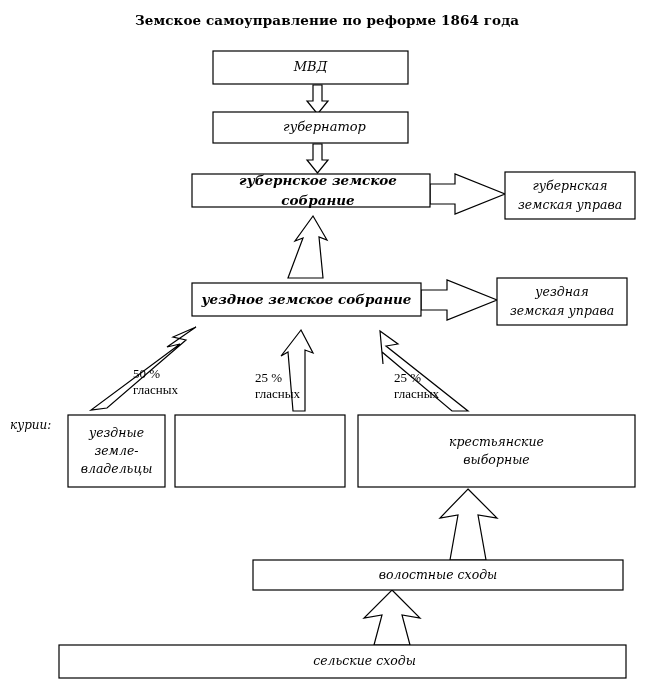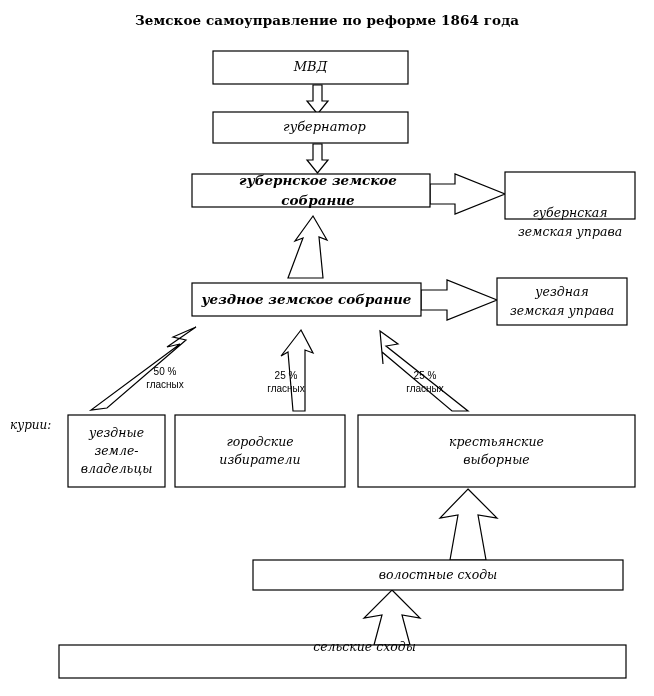--- a/index.html
+++ b/index.html
@@ -66,23 +66,22 @@
     letter-spacing: 0.1px;
   }
   .curia-label {
     position: absolute;
     font-style: italic;
     font-size: 12px;
     font-family: "DejaVu Serif", serif;
   }
   .edge-label {
     position: absolute;
-    text-align: center;
-    font-size: 10px;
-    font-family: Liberation Sans, sans-serif;
+    font-size: 13px;
+    font-family: Liberation Serif, serif;
     line-height: 1.25;
     white-space: pre-line;
   }
   .t-plain { font-weight: normal; font-size: 13px; }
   .t-bold  { font-weight: bold;   font-size: 13.5px; }
   .t-small { font-weight: normal; font-size: 12.5px; }
 </style>
 </head>
 <body>
 
@@ -132,55 +131,51 @@
   </div>
 
   <div class="node" style="left:213px; top:112px; width:195px; height:31px;padding-left:28px;">
     <span class="node-label t-plain">губернатор</span>
   </div>
 
   <div class="node" style="left:192px; top:174px; width:226px; height:33px;margin-left:13px;">
     <span class="node-label t-bold">губернское земское собрание</span>
   </div>
 
-  <div class="node" style="left:505px; top:172px; width:130px; height:47px;margin-top:27px;">
+  <div class="node" style="left:505px; top:172px; width:130px; height:47px;">
     <span class="node-label t-small">губернская
 земская управа</span>
   </div>
 
   <div class="node" style="left:192px; top:283px; width:229px; height:33px;align-items:center;">
     <span class="node-label t-bold">уездное земское собрание</span>
   </div>
 
   <div class="node" style="left:497px; top:278px; width:130px; height:47px;">
     <span class="node-label t-small">уездная
 земская управа</span>
   </div>
 
   <div class="node" style="left:68px; top:415px; width:97px; height:72px;">
     <span class="node-label t-small">уездные
 земле-
 владельцы</span>
   </div>
 
-  <div class="node" style="left:175px; top:415px; width:170px; height:72px;">
-    <span class="node-label t-small">городские
-избиратели</span>
-  </div>
 
   <div class="node" style="left:358px; top:415px; width:277px; height:72px;">
     <span class="node-label t-small">крестьянские
 выборные</span>
   </div>
 
   <div class="node" style="left:253px; top:560px; width:370px; height:30px;border-radius:9px;">
     <span class="node-label t-small">волостные сходы</span>
   </div>
 
-  <div class="node" style="left:59px; top:631px; width:567px; height:33px;padding-left:44px;">
+  <div class="node" style="left:59px; top:645px; width:567px; height:33px;padding-left:44px;">
     <span class="node-label t-small">сельские сходы</span>
   </div>
 
   <div class="edge-label" style="left:133px; top:366px; width:64px;">50 %
 гласных</div>
 
   <div class="edge-label" style="left:255px; top:370px; width:62px;">25 %
 гласных</div>
 
   <div class="edge-label" style="left:394px; top:370px; width:62px;">25 %

